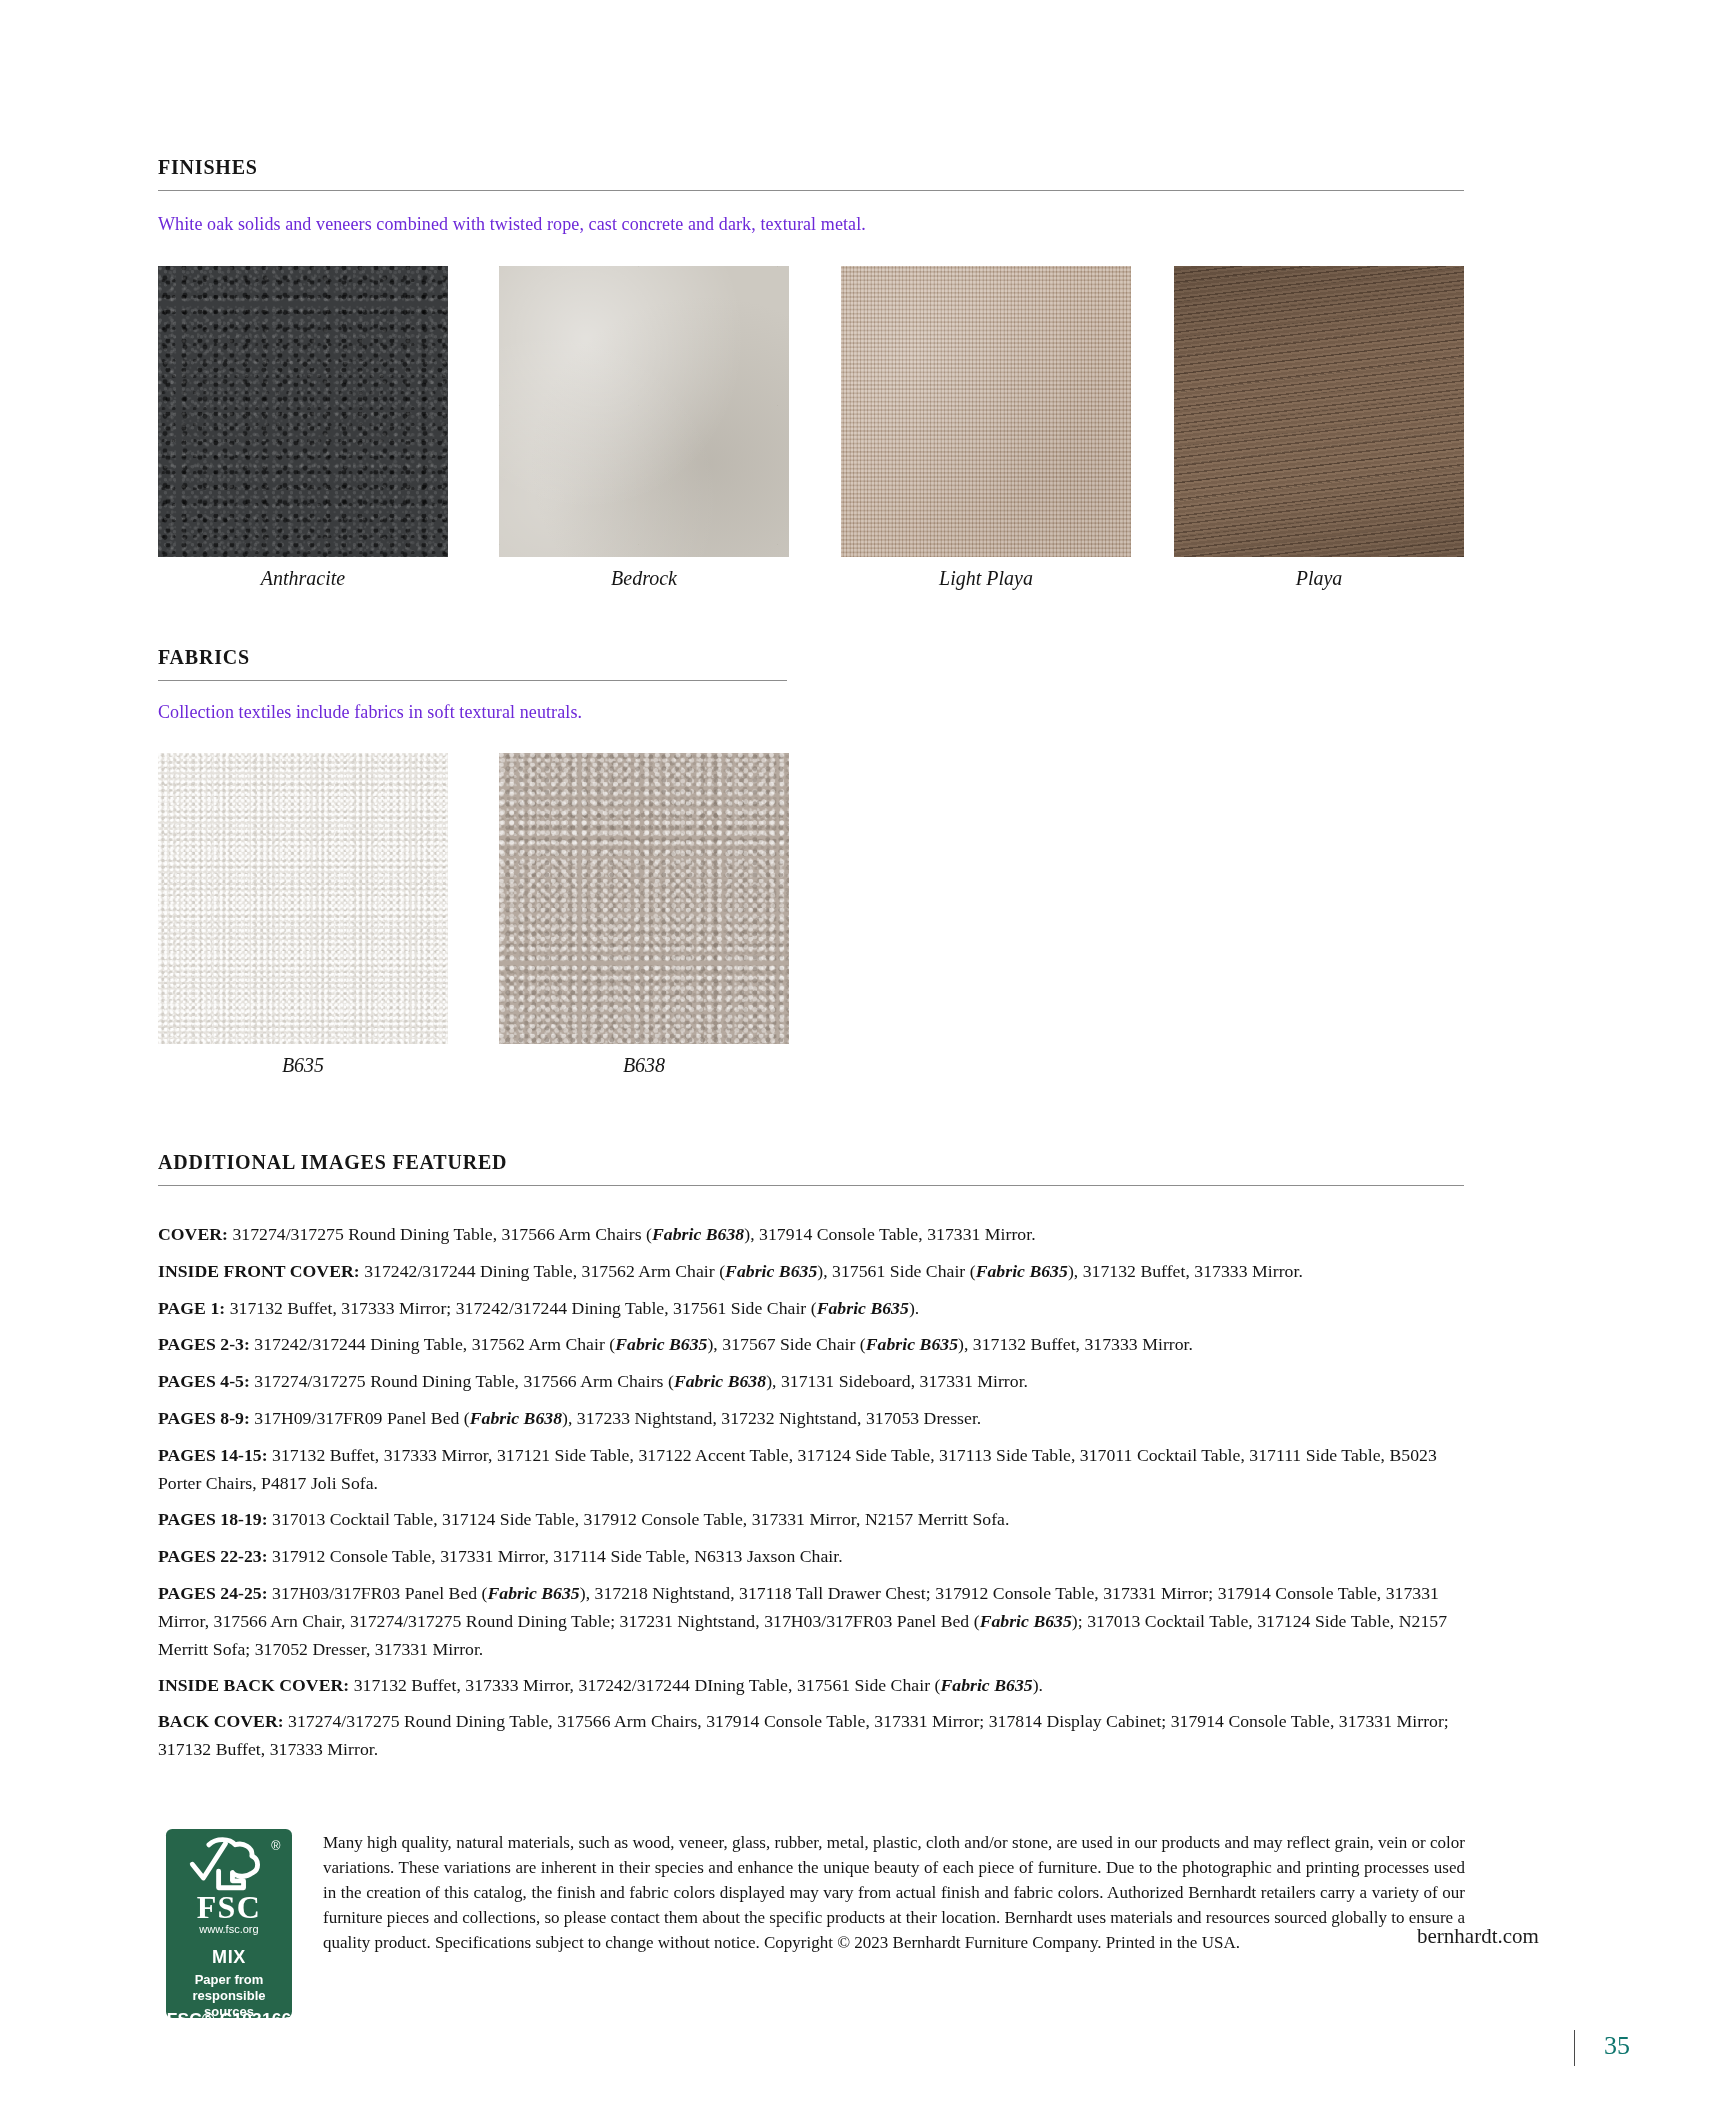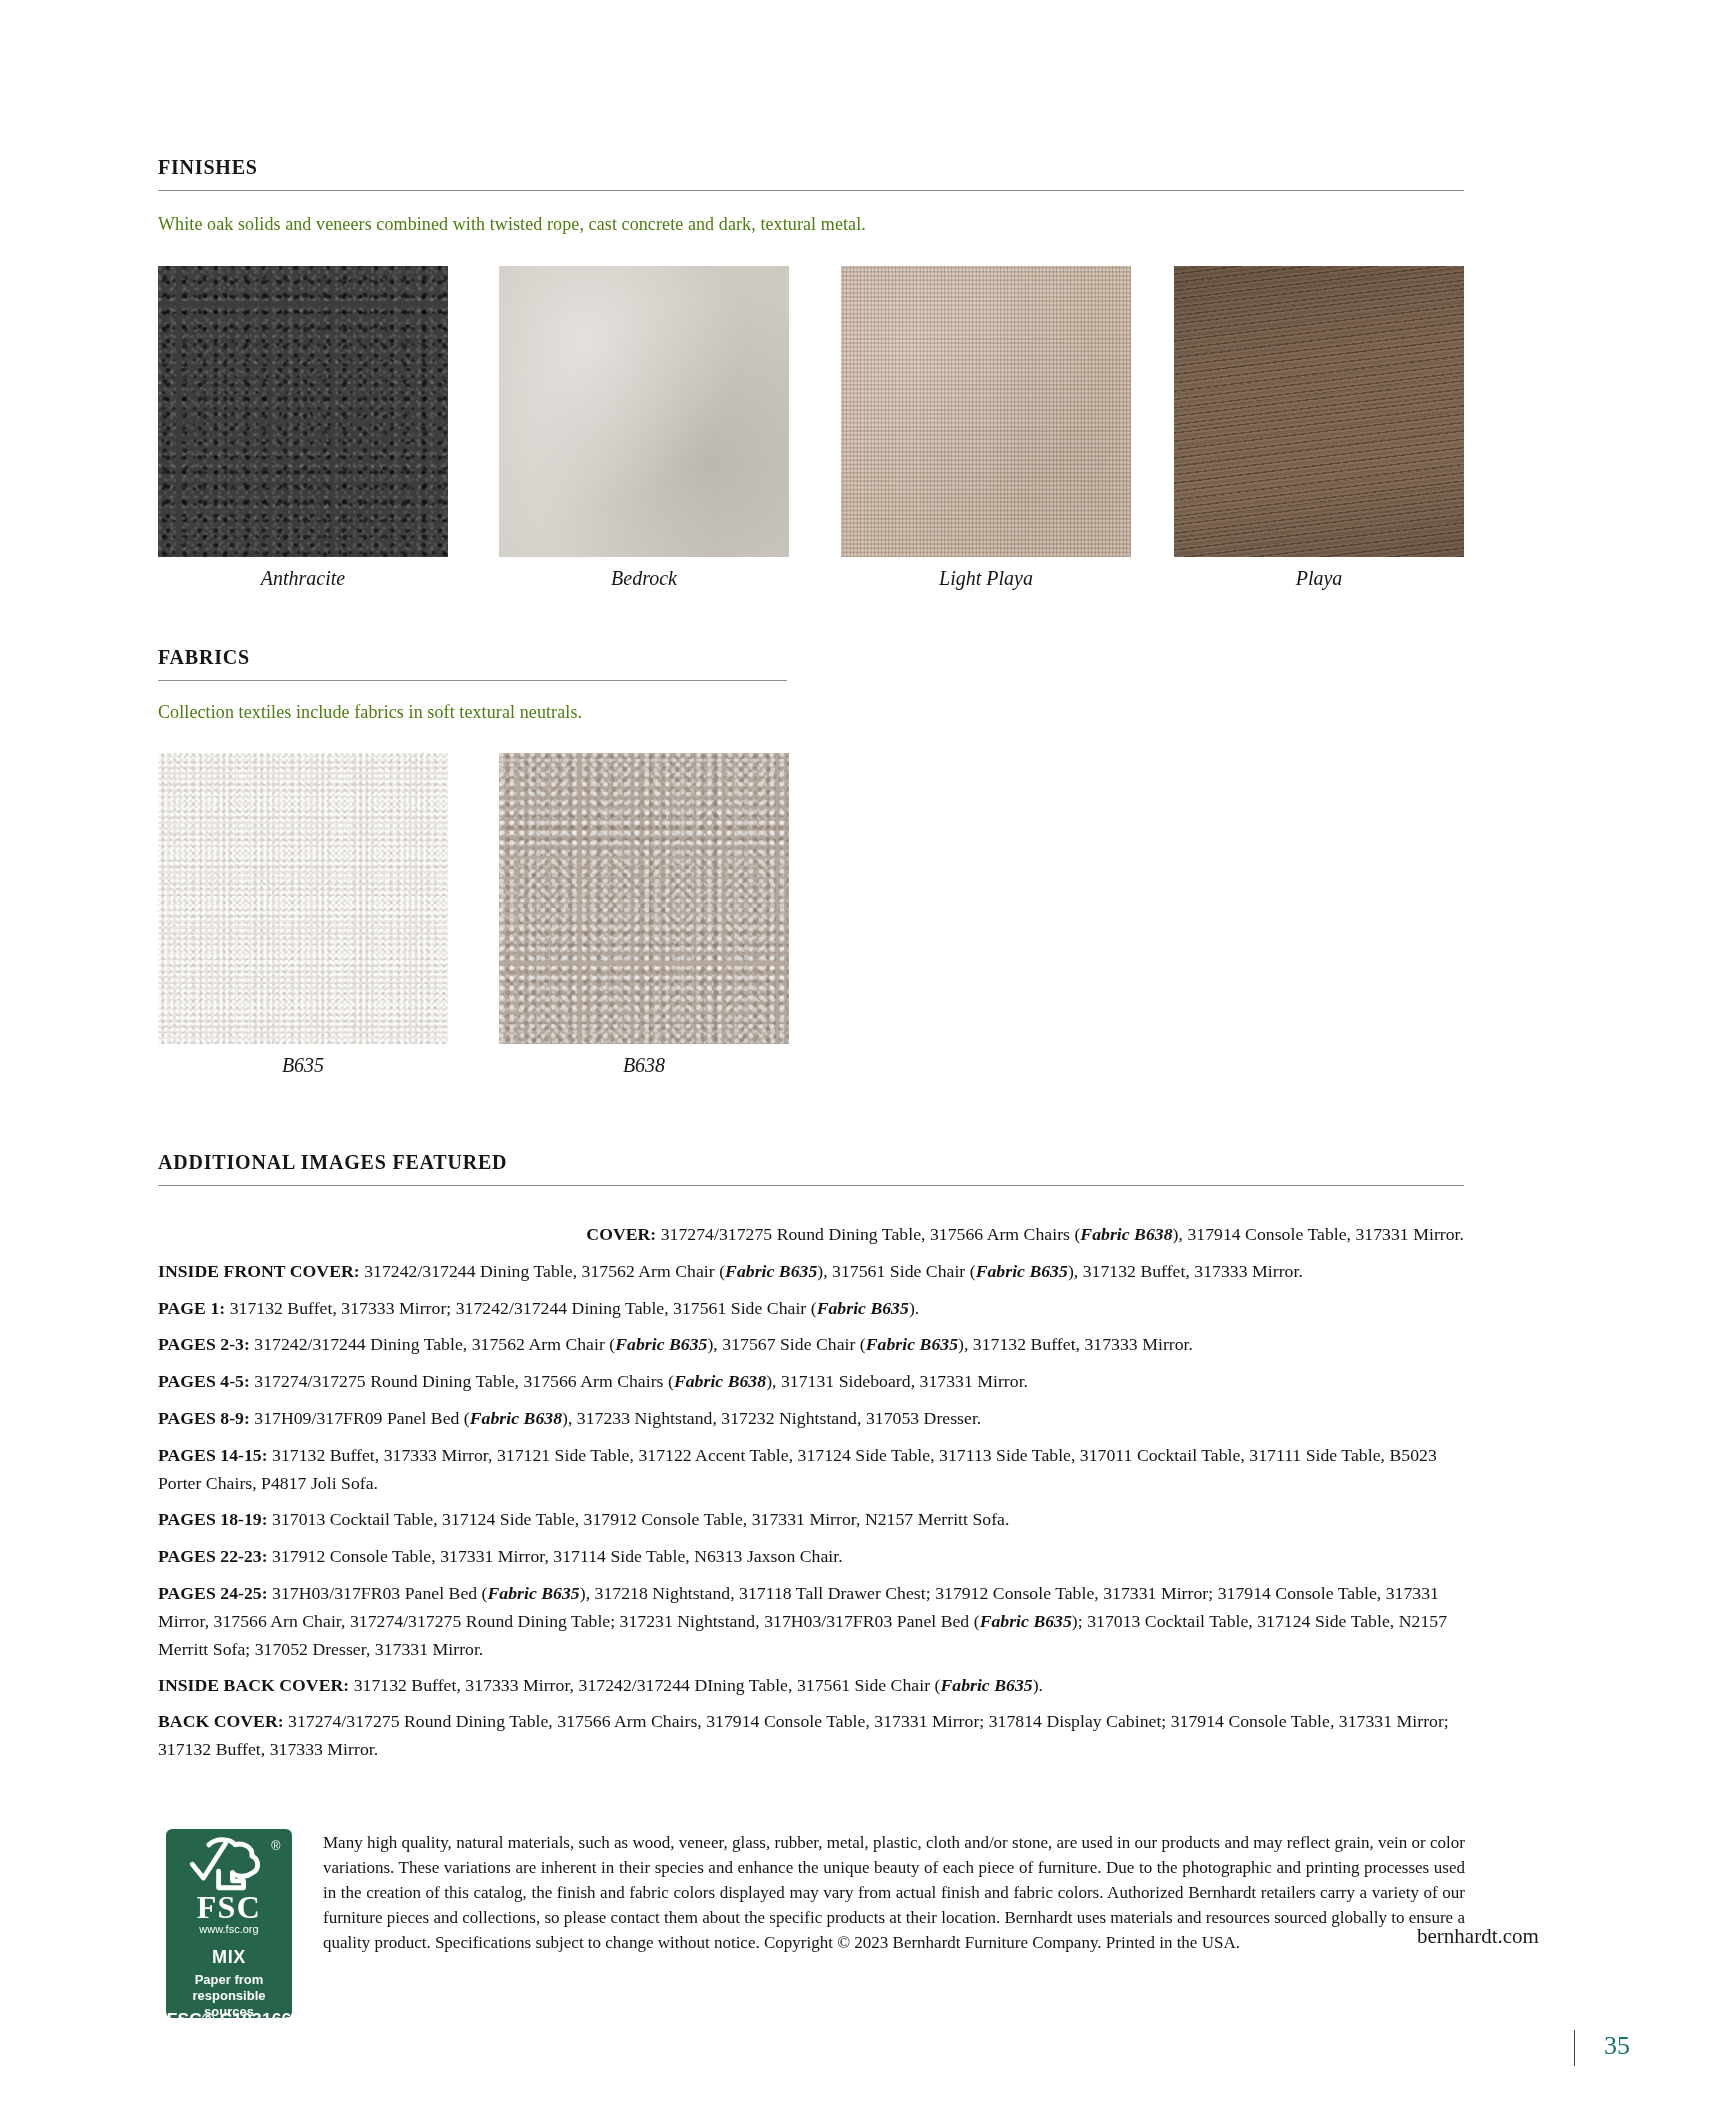--- a/index.html
+++ b/index.html
@@ -33,21 +33,21 @@
     color: #161616;
   }
   .rule {
     position: absolute;
     height: 1.4px;
     background: #8d8d8d;
   }
   .section-intro {
     position: absolute;
     font-size: 18px;
-    color: #4d7c0f;
+    color: #6d28d9;
     letter-spacing: 0.1px;
   }
 
   
   .swatch {
     position: absolute;
     overflow: hidden;
   }
   .swatch-label {
     position: absolute;
@@ -229,21 +229,21 @@
   <div class="swatch tex-b635" style="left:146px; top:753px; width:290px; height:291px;"></div>
   <div class="swatch-label" style="left:146px; top:1054px; width:290px;">B635</div>
 
   <div class="swatch tex-b638" style="left:487px; top:753px; width:290px; height:291px;"></div>
   <div class="swatch-label" style="left:487px; top:1054px; width:290px;">B638</div>
 
   <div class="section-head" style="left:146px; top:1151px;">ADDITIONAL IMAGES FEATURED</div>
   <div class="rule" style="left:146px; top:1185px; width:1306px;"></div>
 
   <div id="featured-list">
-      <div class="feat-entry" style="left: 146px; top: 1220px; width: 1306px; text-align: right;"><b>COVER:</b><span> 317274/317275 Round Dining Table, 317566 Arm Chairs (<i class="fab">Fabric B638</i>), 317914 Console Table, 317331 Mirror.</span></div>
+      <div class="feat-entry" style="left: 146px; top: 1220px; width: 1306px;"><b>COVER:</b><span> 317274/317275 Round Dining Table, 317566 Arm Chairs (<i class="fab">Fabric B638</i>), 317914 Console Table, 317331 Mirror.</span></div>
       <div class="feat-entry" style="left: 146px; top: 1257px; width: 1306px;"><b>INSIDE FRONT COVER:</b><span> 317242/317244 Dining Table, 317562 Arm Chair (<i class="fab">Fabric B635</i>), 317561 Side Chair (<i class="fab">Fabric B635</i>), 317132 Buffet, 317333 Mirror.</span></div>
       <div class="feat-entry" style="left: 146px; top: 1294px; width: 1306px;"><b>PAGE 1:</b><span> 317132 Buffet, 317333 Mirror; 317242/317244 Dining Table, 317561 Side Chair (<i class="fab">Fabric B635</i>).</span></div>
       <div class="feat-entry" style="left: 146px; top: 1330px; width: 1306px;"><b>PAGES 2-3:</b><span> 317242/317244 Dining Table, 317562 Arm Chair (<i class="fab">Fabric B635</i>), 317567 Side Chair (<i class="fab">Fabric B635</i>), 317132 Buffet, 317333 Mirror.</span></div>
       <div class="feat-entry" style="left: 146px; top: 1367px; width: 1306px;"><b>PAGES 4-5:</b><span> 317274/317275 Round Dining Table, 317566 Arm Chairs (<i class="fab">Fabric B638</i>), 317131 Sideboard, 317331 Mirror.</span></div>
       <div class="feat-entry" style="left: 146px; top: 1404px; width: 1306px;"><b>PAGES 8-9:</b><span> 317H09/317FR09 Panel Bed (<i class="fab">Fabric B638</i>), 317233 Nightstand, 317232 Nightstand, 317053 Dresser.</span></div>
       <div class="feat-entry" style="left: 146px; top: 1441px; width: 1306px;"><b>PAGES 14-15:</b><span> 317132 Buffet, 317333 Mirror, 317121 Side Table, 317122 Accent Table, 317124 Side Table, 317113 Side Table, 317011 Cocktail Table, 317111 Side Table, B5023 Porter Chairs, P4817 Joli Sofa.</span></div>
       <div class="feat-entry" style="left: 146px; top: 1505px; width: 1306px;"><b>PAGES 18-19:</b><span> 317013 Cocktail Table, 317124 Side Table, 317912 Console Table, 317331 Mirror, N2157 Merritt Sofa.</span></div>
       <div class="feat-entry" style="left: 146px; top: 1542px; width: 1306px;"><b>PAGES 22-23:</b><span> 317912 Console Table, 317331 Mirror, 317114 Side Table, N6313 Jaxson Chair.</span></div>
       <div class="feat-entry" style="left: 146px; top: 1579px; width: 1306px;"><b>PAGES 24-25:</b><span> 317H03/317FR03 Panel Bed (<i class="fab">Fabric B635</i>), 317218 Nightstand, 317118 Tall Drawer Chest; 317912 Console Table, 317331 Mirror; 317914 Console Table, 317331 Mirror, 317566 Arn Chair, 317274/317275 Round Dining Table; 317231 Nightstand, 317H03/317FR03 Panel Bed (<i class="fab">Fabric B635</i>); 317013 Cocktail Table, 317124 Side Table, N2157 Merritt Sofa; 317052 Dresser, 317331 Mirror.</span></div>
       <div class="feat-entry" style="left: 146px; top: 1671px; width: 1306px;"><b>INSIDE BACK COVER:</b><span> 317132 Buffet, 317333 Mirror, 317242/317244 DIning Table, 317561 Side Chair (<i class="fab">Fabric B635</i>).</span></div>

